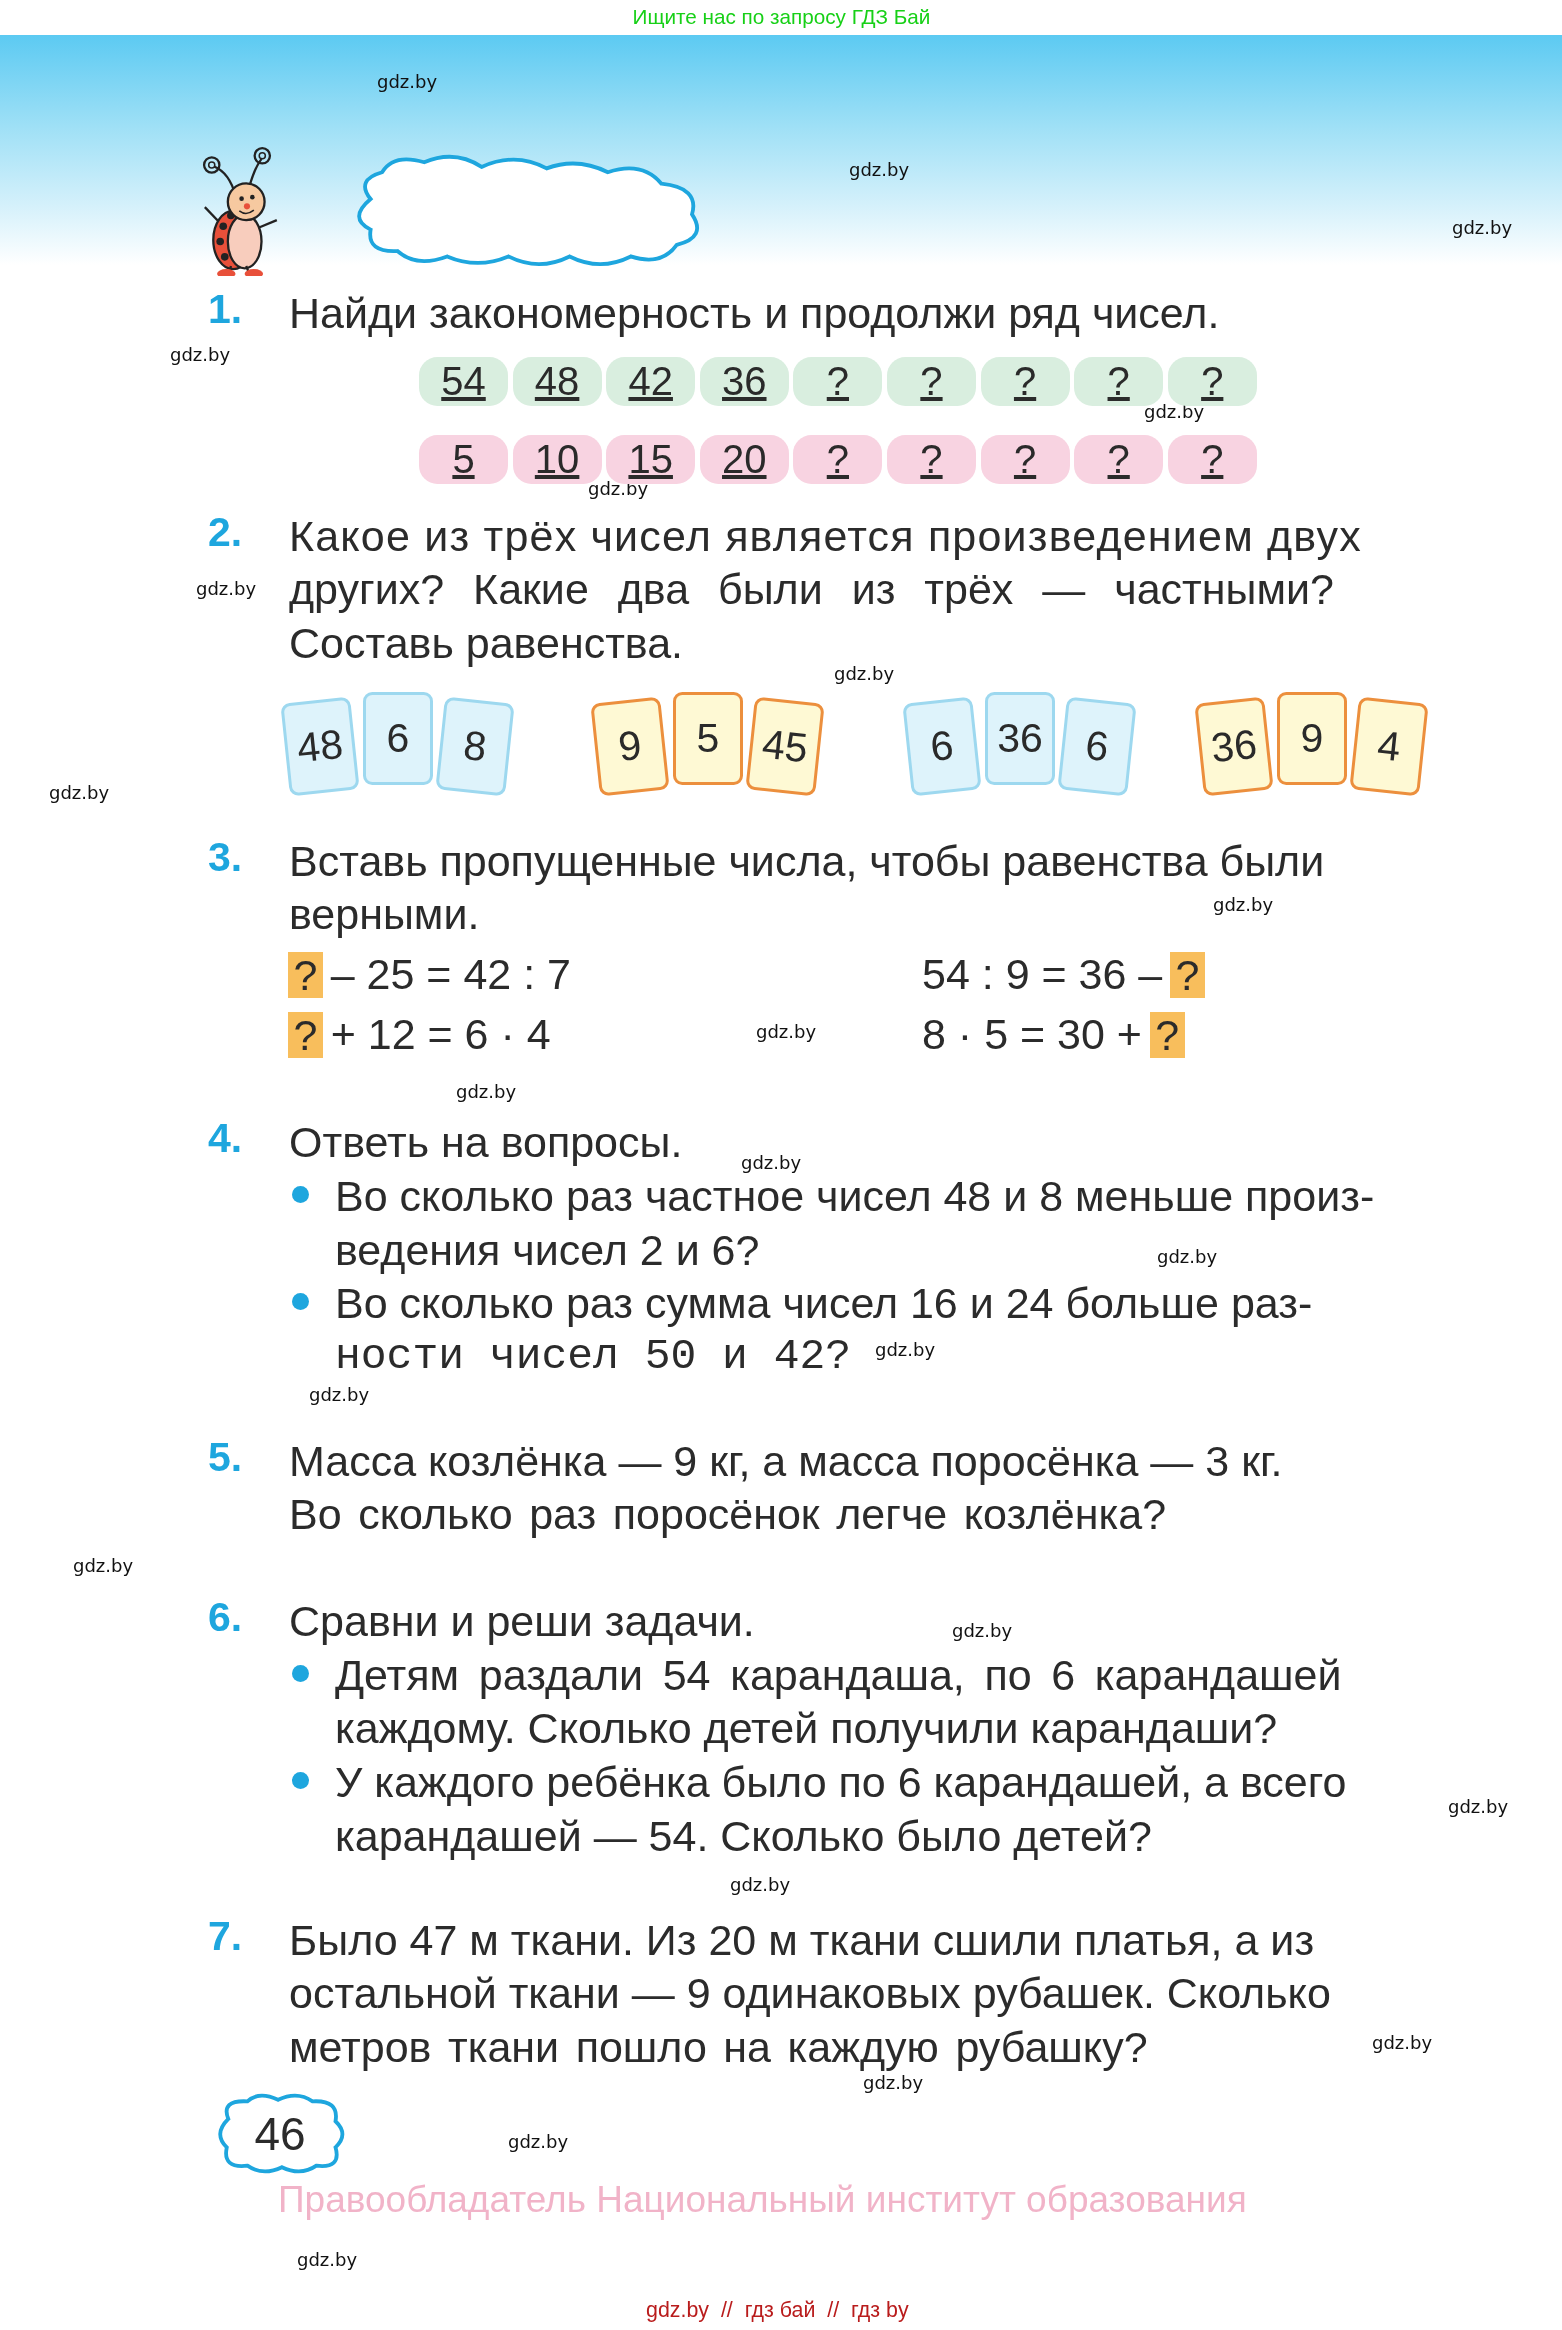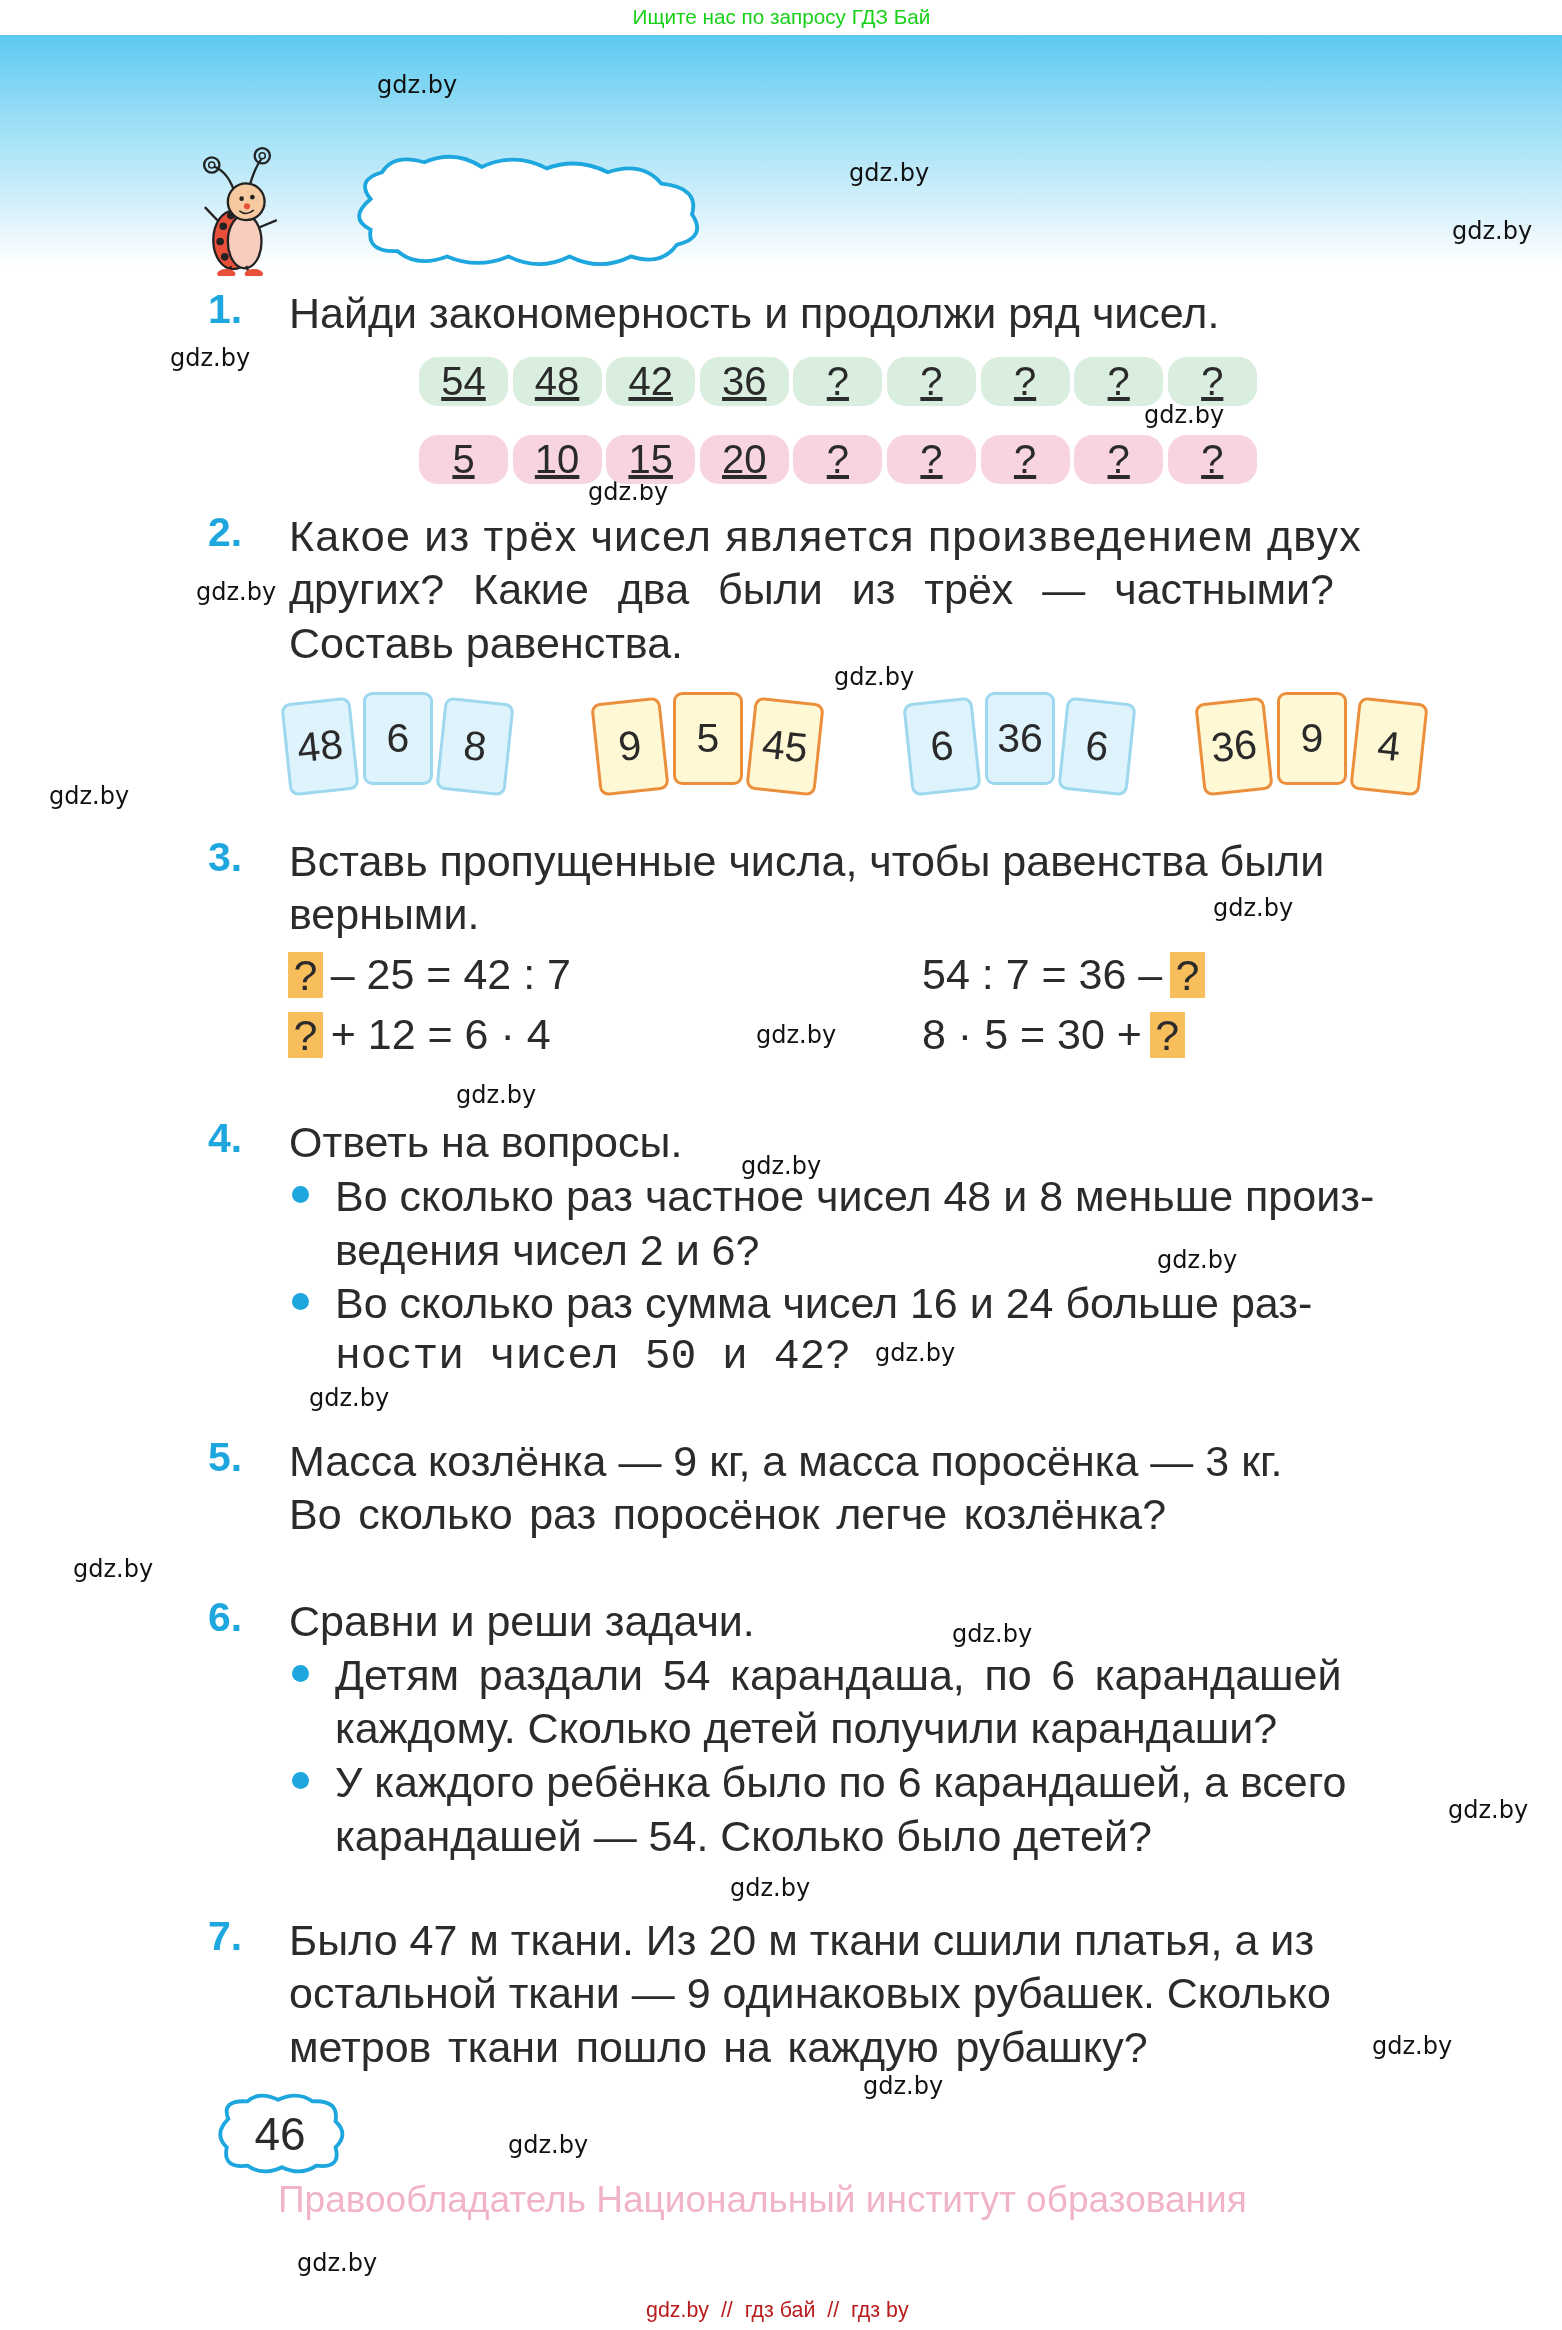--- a/index.html
+++ b/index.html
@@ -3,21 +3,21 @@
 <meta charset="utf-8">
 <style>
   html, body { margin:0; padding:0; }
   body { width:1563px; height:2330px; position:relative; background:#ffffff; overflow:hidden;
          font-family:"Liberation Sans", sans-serif; color:#2b2b2b; }
   .abs { position:absolute; }
   .topbar { left:0; top:0; width:1563px; height:35px; background:#fff; text-align:center;
             font-size:20.7px; line-height:34px; color:#17d017; }
   .sky { left:0; top:35px; width:1563px; height:230px;
          background:linear-gradient(to bottom,#5ccaf2 0%,#9fe0f6 40%,#d6f1fb 75%,#ffffff 100%); }
-  .wm { font-family:"DejaVu Sans", sans-serif; font-size:24px; color:#111; white-space:nowrap; }
+  .wm { font-family:"DejaVu Sans", sans-serif; font-size:18px; color:#111; white-space:nowrap; }
   .num { color:#1ea6de; font-weight:bold; font-size:41px; }
   .txt { font-size:43px; line-height:54px; color:#2b2b2b; white-space:nowrap; }
   .chiprow { display:flex; gap:4.6px;text-decoration:underline; }
   .chip { width:89px; height:49px; border-radius:18.4px; display:flex; align-items:center; justify-content:center;
           font-size:40px; color:#2a2a2a; }
   .chip.green { background:#d9eedf; }
   .chip.pink { background:#f8d3e1; }
   .card { position:absolute; width:70px; height:93px; border-radius:9.2px; display:flex; align-items:center;
           justify-content:center; font-size:41px; color:#2a2a2a; border:3.1px solid; box-sizing:border-box; }
   .card.blue { background:#def3fb; border-color:#9dd8ef; }
@@ -152,21 +152,21 @@
 
 <div class="abs eq" style="left:288px;top:950px;">
   <span class="qbox">?</span>
   <span>– 25 = 42 : 7</span>
 </div>
 <div class="abs eq" style="left:288px;top:1010px;">
   <span class="qbox">?</span>
   <span>+ 12 = 6 · 4</span>
 </div>
 <div class="abs eq" style="left:922px;top:950px;">
-  <span>54 : 7 = 36 –</span>
+  <span>54 : 9 = 36 –</span>
   <span class="qbox">?</span>
 </div>
 <div class="abs eq" style="left:922px;top:1010px;">
   <span>8 · 5 = 30 +</span>
   <span class="qbox">?</span>
 </div>
 
 <div class="abs num" style="left:208px;top:1115px;">4.</div>
 <div class="abs txt" style="left:289px;top:1115px;">Ответь на вопросы.</div>
 <span class="abs bullet" style="left:292px;top:1186px;"></span>

